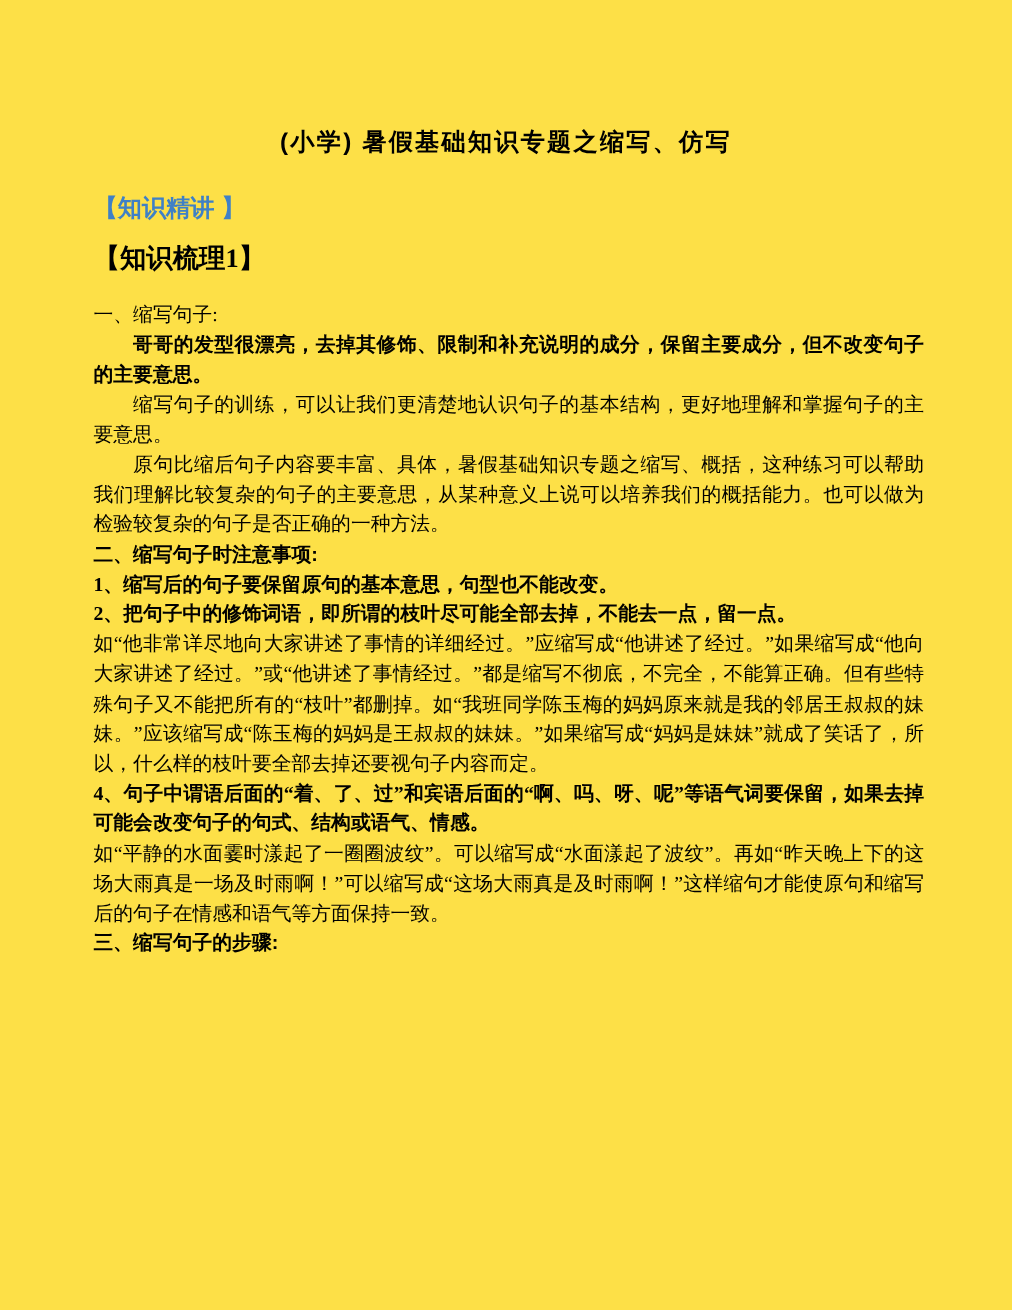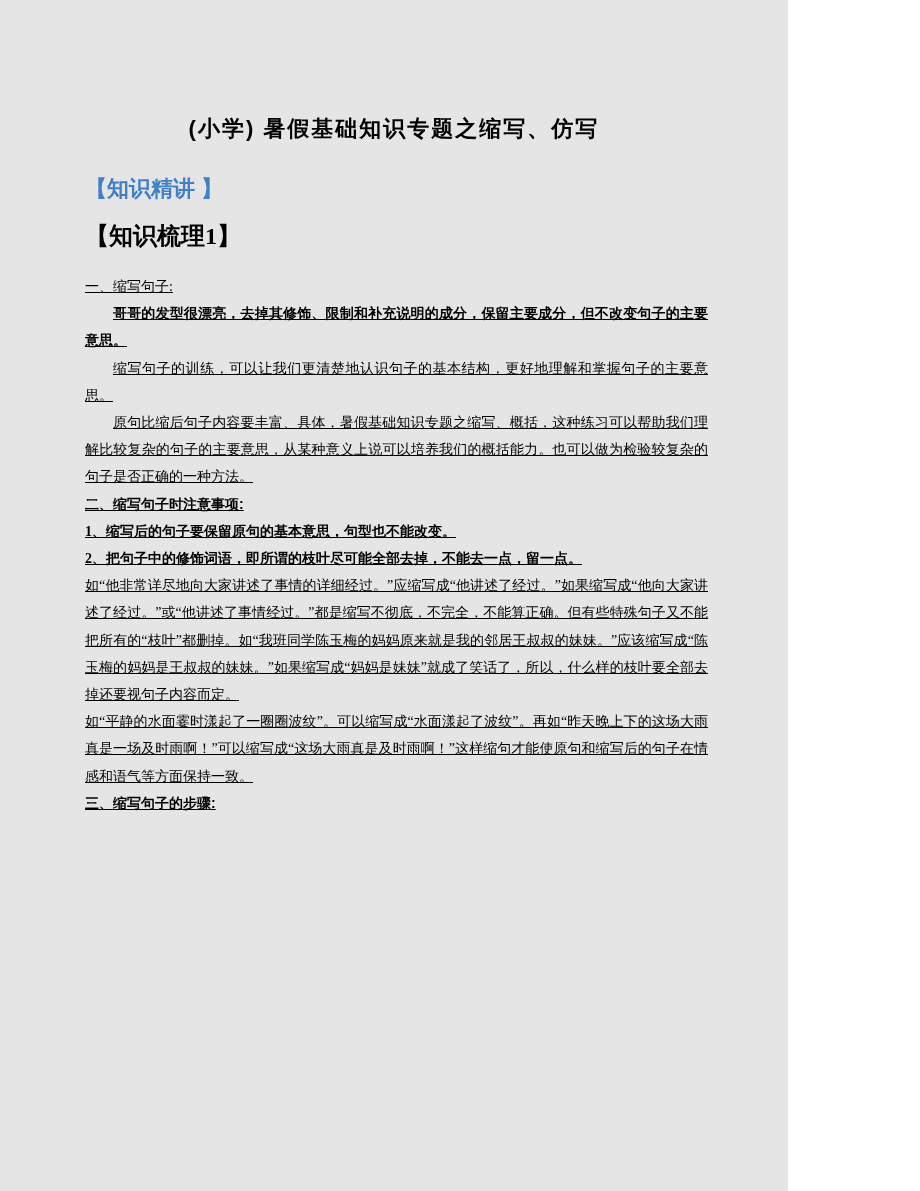--- a/index.html
+++ b/index.html
@@ -1,20 +1,20 @@
 <!DOCTYPE html>
 <html><head>
 <meta charset="utf-8">
 <style>
   html, body { margin: 0; padding: 0; background: #ffffff; }
   .page {
     position: relative;
-    width: 788px;
+    width: 920px;
     height: 1191px;
-    background: #e5e5e5;
+    background: #fde047;
     overflow: hidden;
     color: #000000;
     font-family: "Liberation Serif", "DejaVu Serif", serif;
   }
   .doc-title {
     margin: 0;
     padding-top: 114px;
     text-align: center;
     font-family: "Liberation Sans", "DejaVu Sans", sans-serif;
     font-weight: 700;
@@ -37,24 +37,23 @@
   .subsection-heading {
     margin: 18px 0 0 0;
     font-family: "Liberation Serif", "DejaVu Serif", serif;
     font-weight: 700;
     font-size: 24px;
     line-height: 28px;
     color: #000000;
   }
   .doc-body {
     margin-top: 23px;
-    font-size: 14px;
+    font-size: 18px;
     line-height: 27.2px;
     text-align: justify;
-    text-decoration: underline;
   }
   .doc-body p { margin: 0; }
   .kai {
     font-family: "Liberation Serif", "DejaVu Serif", serif;
     font-weight: 400;
   }
   .kai-bold {
     font-family: "Liberation Serif", "DejaVu Serif", serif;
     font-weight: 700;
   }
@@ -78,17 +77,18 @@
     <div class="doc-body">
 
     <p class="kai">一、缩写句子:</p>
         <p class="kai-bold indent">哥哥的发型很漂亮，去掉其修饰、限制和补充说明的成分，保留主要成分，但不改变句子的主要意思。</p>
         <p class="kai indent">缩写句子的训练，可以让我们更清楚地认识句子的基本结构，更好地理解和掌握句子的主要意思。</p>
         <p class="kai indent">原句比缩后句子内容要丰富、具体，暑假基础知识专题之缩写、概括，这种练习可以帮助我们理解比较复杂的句子的主要意思，从某种意义上说可以培养我们的概括能力。也可以做为检验较复杂的句子是否正确的一种方法。</p>
         <p class="hei-bold">二、缩写句子时注意事项:</p>
         <p class="kai-bold">1、缩写后的句子要保留原句的基本意思，句型也不能改变。</p>
         <p class="kai-bold">2、把句子中的修饰词语，即所谓的枝叶尽可能全部去掉，不能去一点，留一点。</p>
         <p class="kai">如“他非常详尽地向大家讲述了事情的详细经过。”应缩写成“他讲述了经过。”如果缩写成“他向大家讲述了经过。”或“他讲述了事情经过。”都是缩写不彻底，不完全，不能算正确。但有些特殊句子又不能把所有的“枝叶”都删掉。如“我班同学陈玉梅的妈妈原来就是我的邻居王叔叔的妹妹。”应该缩写成“陈玉梅的妈妈是王叔叔的妹妹。”如果缩写成“妈妈是妹妹”就成了笑话了，所以，什么样的枝叶要全部去掉还要视句子内容而定。</p>
+        <p class="kai-bold">4、句子中谓语后面的“着、了、过”和宾语后面的“啊、吗、呀、呢”等语气词要保留，如果去掉可能会改变句子的句式、结构或语气、情感。</p>
         <p class="kai">如“平静的水面霎时漾起了一圈圈波纹”。可以缩写成“水面漾起了波纹”。再如“昨天晚上下的这场大雨真是一场及时雨啊！”可以缩写成“这场大雨真是及时雨啊！”这样缩句才能使原句和缩写后的句子在情感和语气等方面保持一致。</p>
         <p class="hei-bold">三、缩写句子的步骤:</p>
       </div>
   </div>
 </div>
 
 </body></html>

